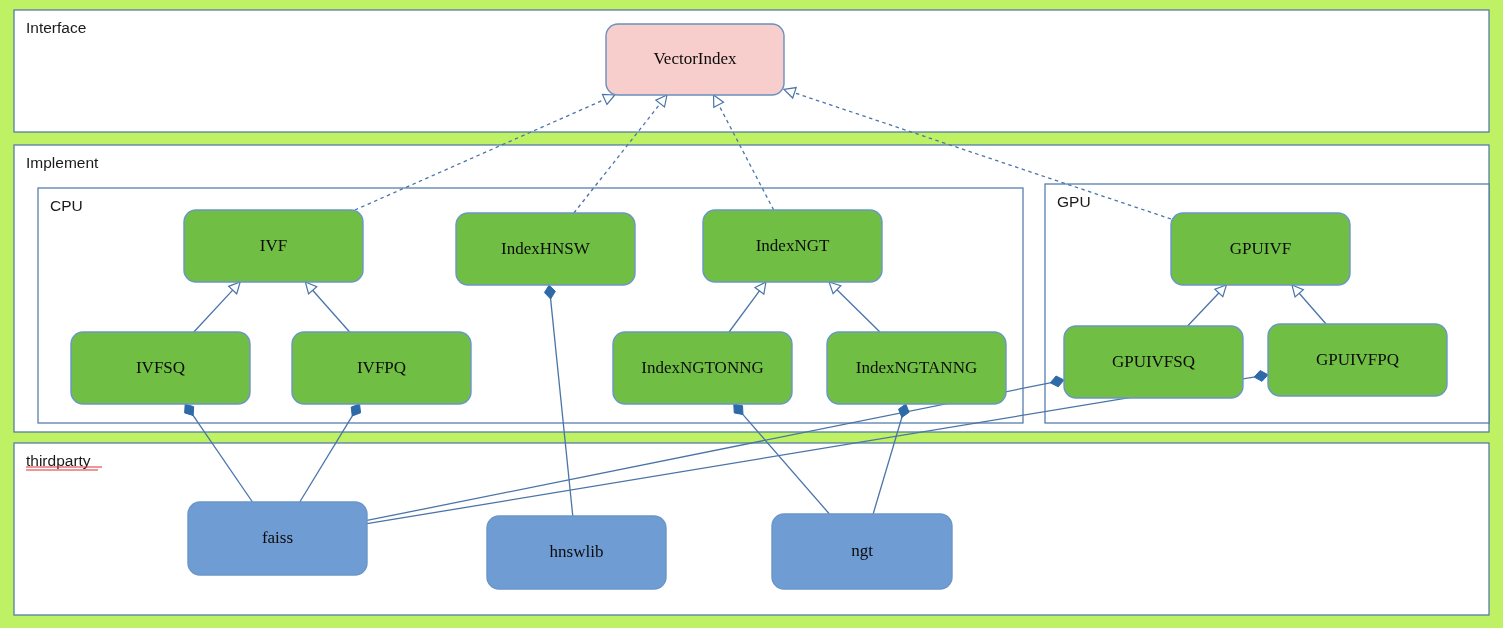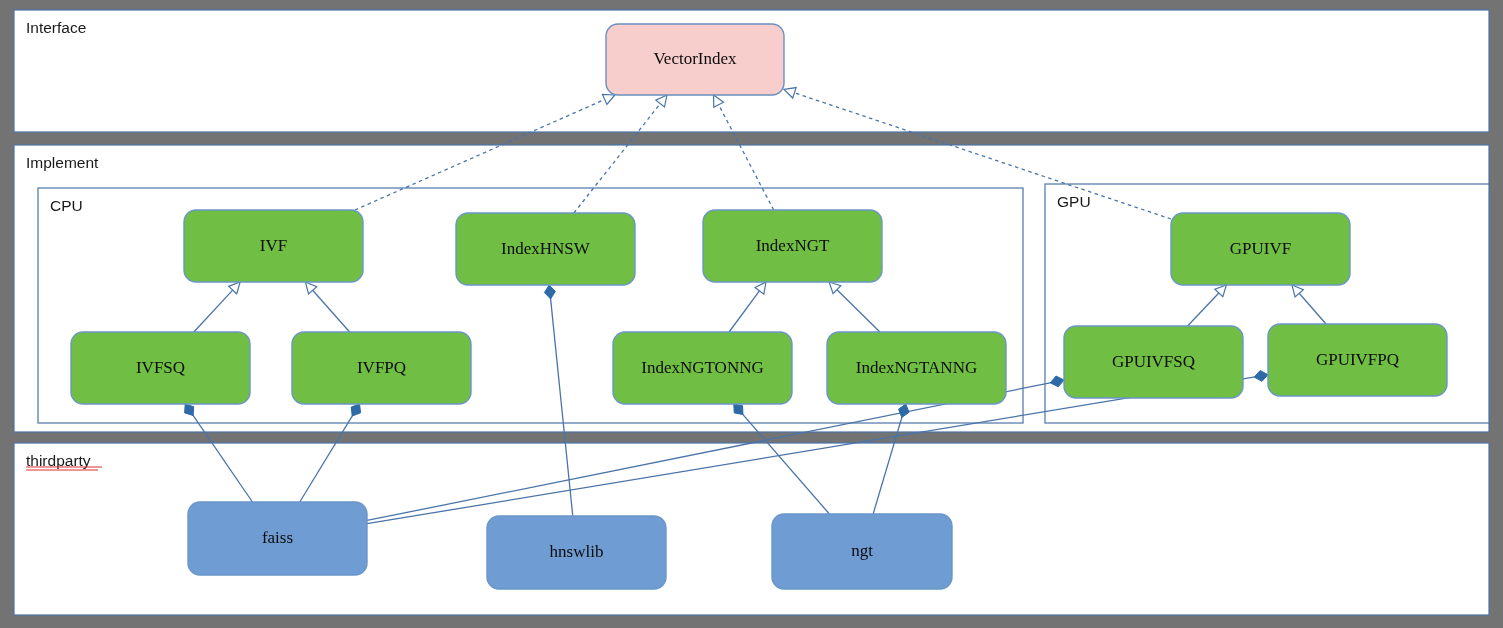--- a/index.html
+++ b/index.html
@@ -4,21 +4,21 @@
 <style>
   html, body {
     margin: 0;
     padding: 0;
     background: #ffffff;
   }
   #canvas {
     position: relative;
     width: 1503px;
     height: 628px;
-    background: #737373;
+    background: #bef264;
     font-family: "Liberation Sans", sans-serif;
     overflow: hidden;
   }
   svg.layer {
     position: absolute;
     left: 0;
     top: 0;
     width: 1503px;
     height: 628px;
   }

